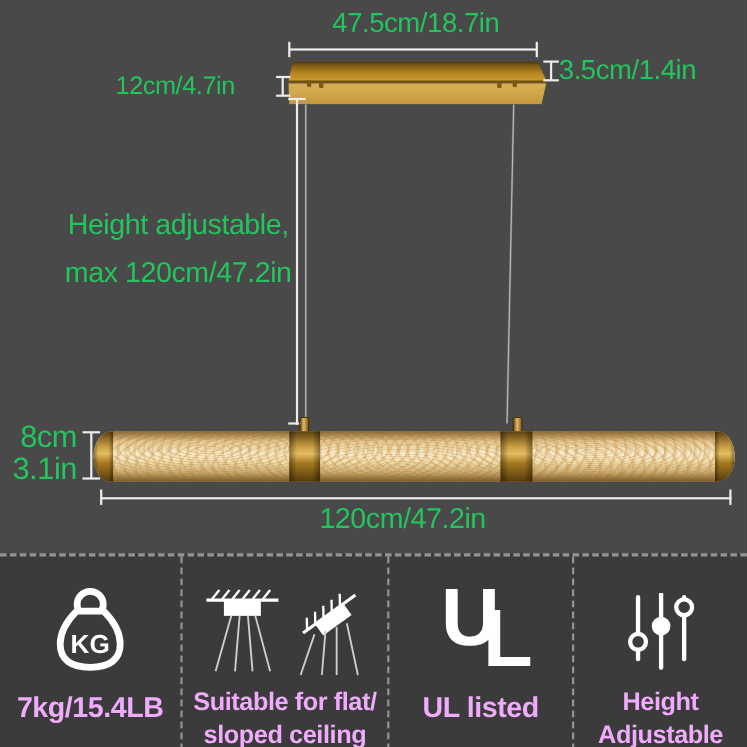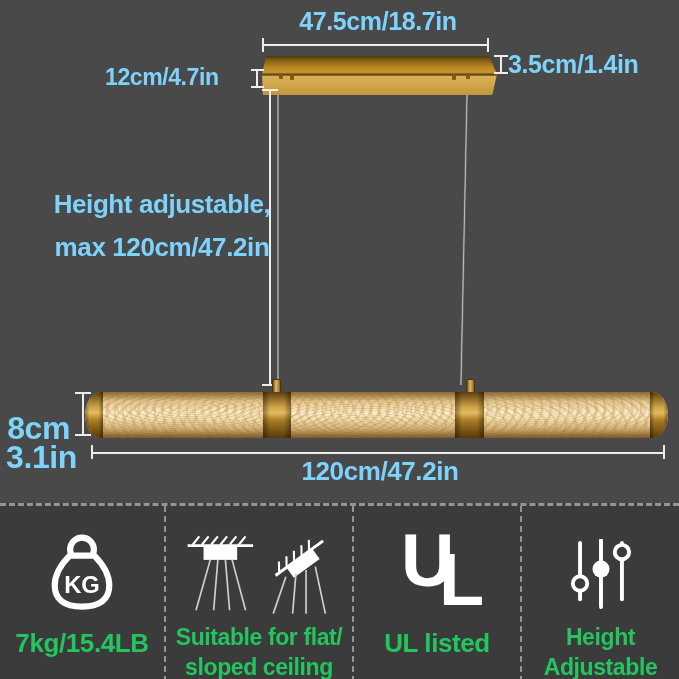--- a/index.html
+++ b/index.html
@@ -2,21 +2,21 @@
 <html><head>
 <meta charset="utf-8">
 <style>
   html,body{margin:0;padding:0;background:#222;}
   .stage{
     position:relative;width:679px;height:679px;overflow:hidden;
     background:#494949;
     font-family:"Liberation Sans",sans-serif;
   }
   .dim{
-    position:absolute;color:#7dd3fc;font-weight:bold;letter-spacing:-0.4px;
+    position:absolute;color:#22c55e;font-weight:normal;letter-spacing:-0.4px;
     white-space:nowrap;
   }
   .ml{position:absolute;background:#ededed;}
   
   .canopy{
     position:absolute;left:262px;top:56px;width:235px;height:39px;
     background:linear-gradient(180deg,
       #4e350b 0%, #7d5a14 9%, #b8861f 28%, #c79730 42%, #7a5512 46%,
       #d7af58 50%, #d2a84c 72%, #c2963c 100%);
     clip-path:polygon(1.8% 0,96.5% 0,100% 46%,98% 100%,0.4% 100%,0 46%);
@@ -60,21 +60,21 @@
     background:#3b3b3b;border-top:3px dashed #949494;
     display:grid;grid-template-columns:164px 188px 168px 159px;
   }
   .panel{
     position:relative;display:flex;flex-direction:column;align-items:center;
     padding-top:24px;box-sizing:border-box;color:#fff;
   }
   .panel.sep{border-left:2px dashed #949494;}
   .icon-box{height:90px;display:flex;align-items:center;justify-content:flex-end;}
   .feat-label{
-    font-weight:bold;color:#22c55e;text-align:center;letter-spacing:-0.4px;line-height:30px;
+    font-weight:bold;color:#f0abfc;text-align:center;letter-spacing:-0.4px;line-height:30px;
   }
   .fl-big{font-size:26px;margin-top:8px;}
   .fl-small{font-size:23px;margin-top:2px;}
   .ul-logo{position:relative;width:72px;height:86px;}
   .ul-u,.ul-l{
     position:absolute;color:#fff;font-weight:bold;font-size:74px;line-height:1;
     font-family:"Liberation Sans",sans-serif;
   }
   .ul-u{left:0;top:-8px;}
   .ul-l{left:38px;top:11px;}
@@ -125,29 +125,29 @@
     <div class="bar-shade"></div>
     <div class="band" style="left:178px;width:28px;"></div>
     <div class="band" style="left:370px;width:29px;"></div>
     <div class="cap cap-left"></div>
     <div class="cap cap-right"></div>
   </div>
 
   <div class="ml" style="left:75px;top:392px;width:16px;height:2px;"></div>
   <div class="ml" style="left:75px;top:434px;width:16px;height:2px;"></div>
   <div class="ml" style="left:82px;top:393px;width:2px;height:42px;"></div>
-  <div class="dim" style="left:6px;top:382px;width:64px;text-align:right;font-size:32px;line-height:29px;margin-top:32px;">
+  <div class="dim" style="left:6px;top:382px;width:64px;text-align:right;font-size:28px;line-height:29px;">
     <div>8cm</div>
     <div>3.1in</div>
   </div>
 
   <div class="ml" style="left:91px;top:445px;width:2px;height:14px;"></div>
   <div class="ml" style="left:663px;top:445px;width:2px;height:14px;"></div>
   <div class="ml" style="left:92px;top:452px;width:573px;height:2px;"></div>
-  <div class="dim" style="left:275px;top:456px;width:210px;text-align:center;font-size:26px;">120cm/47.2in</div>
+  <div class="dim" style="left:261px;top:456px;width:210px;text-align:center;font-size:26px;">120cm/47.2in</div>
 
   <div class="features">
 
     <div class="panel">
       <div class="icon-box">
         <svg width="88" height="88" viewBox="0 0 100 100">
           <circle cx="50" cy="21" r="13.5" fill="none" stroke="#fff" stroke-width="7"></circle>
           <path d="M36 28 L64 28 C72 36 81 48 81 62 C81 78 70 86 50 86 C30 86 19 78 19 62 C19 48 28 36 36 28 Z" fill="#3b3b3b" stroke="#fff" stroke-width="7" stroke-linejoin="round"></path>
           <text x="50" y="71" text-anchor="middle" fill="#fff" font-family="Liberation Sans, sans-serif" font-weight="bold" font-size="27">KG</text>
         </svg>

